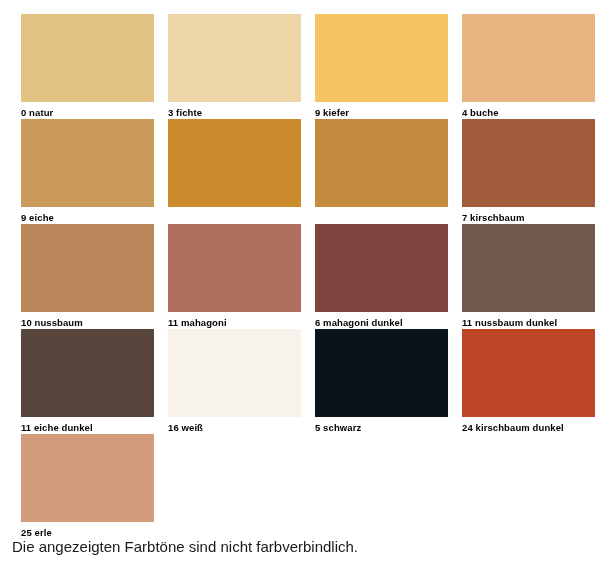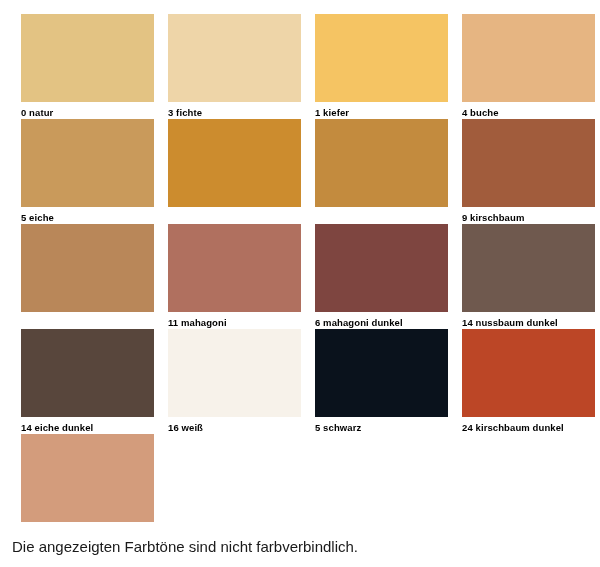--- a/index.html
+++ b/index.html
@@ -73,71 +73,73 @@
       <div class="swatch-cell">
         <div class="swatch-chip" style="background-color: rgb(227, 195, 131);"></div>
         <div class="swatch-label">0 natur</div>
       </div>
       <div class="swatch-cell">
         <div class="swatch-chip" style="background-color: rgb(238, 213, 168);"></div>
         <div class="swatch-label">3 fichte</div>
       </div>
       <div class="swatch-cell">
         <div class="swatch-chip" style="background-color: rgb(245, 196, 99);"></div>
-        <div class="swatch-label">1 kiefer</div>
+        <div class="swatch-label">9 kiefer</div>
       </div>
       <div class="swatch-cell">
         <div class="swatch-chip" style="background-color: rgb(230, 181, 130);"></div>
         <div class="swatch-label">4 buche</div>
       </div>
       <div class="swatch-cell">
         <div class="swatch-chip" style="background-color: rgb(201, 154, 91);"></div>
-        <div class="swatch-label">5 eiche</div>
+        <div class="swatch-label">9 eiche</div>
       </div>
       <div class="swatch-cell">
         <div class="swatch-chip" style="background-color: rgb(204, 140, 46);"></div>
       </div>
       <div class="swatch-cell">
         <div class="swatch-chip" style="background-color: rgb(195, 139, 62);"></div>
       </div>
       <div class="swatch-cell">
         <div class="swatch-chip" style="background-color: rgb(161, 92, 60);"></div>
-        <div class="swatch-label">9 kirschbaum</div>
+        <div class="swatch-label">7 kirschbaum</div>
       </div>
       <div class="swatch-cell">
         <div class="swatch-chip" style="background-color: rgb(185, 135, 89);"></div>
+        <div class="swatch-label">10 nussbaum</div>
       </div>
       <div class="swatch-cell">
         <div class="swatch-chip" style="background-color: rgb(176, 112, 95);"></div>
         <div class="swatch-label">11 mahagoni</div>
       </div>
       <div class="swatch-cell">
         <div class="swatch-chip" style="background-color: rgb(126, 69, 64);"></div>
         <div class="swatch-label">6 mahagoni dunkel</div>
       </div>
       <div class="swatch-cell">
         <div class="swatch-chip" style="background-color: rgb(111, 89, 78);"></div>
-        <div class="swatch-label">14 nussbaum dunkel</div>
+        <div class="swatch-label">11 nussbaum dunkel</div>
       </div>
       <div class="swatch-cell">
         <div class="swatch-chip" style="background-color: rgb(88, 70, 60);"></div>
-        <div class="swatch-label">14 eiche dunkel</div>
+        <div class="swatch-label">11 eiche dunkel</div>
       </div>
       <div class="swatch-cell">
         <div class="swatch-chip" style="background-color: rgb(247, 242, 234);"></div>
         <div class="swatch-label">16 weiß</div>
       </div>
       <div class="swatch-cell">
         <div class="swatch-chip" style="background-color: rgb(10, 18, 28);"></div>
         <div class="swatch-label">5 schwarz</div>
       </div>
       <div class="swatch-cell">
         <div class="swatch-chip" style="background-color: rgb(188, 70, 38);"></div>
         <div class="swatch-label">24 kirschbaum dunkel</div>
       </div>
       <div class="swatch-cell">
         <div class="swatch-chip" style="background-color: rgb(211, 156, 124);"></div>
+        <div class="swatch-label">25 erle</div>
       </div>
     </div>
 
   <div class="caption">Die angezeigten Farbtöne sind nicht farbverbindlich.</div>
 
 </div>
 
 </body></html>

